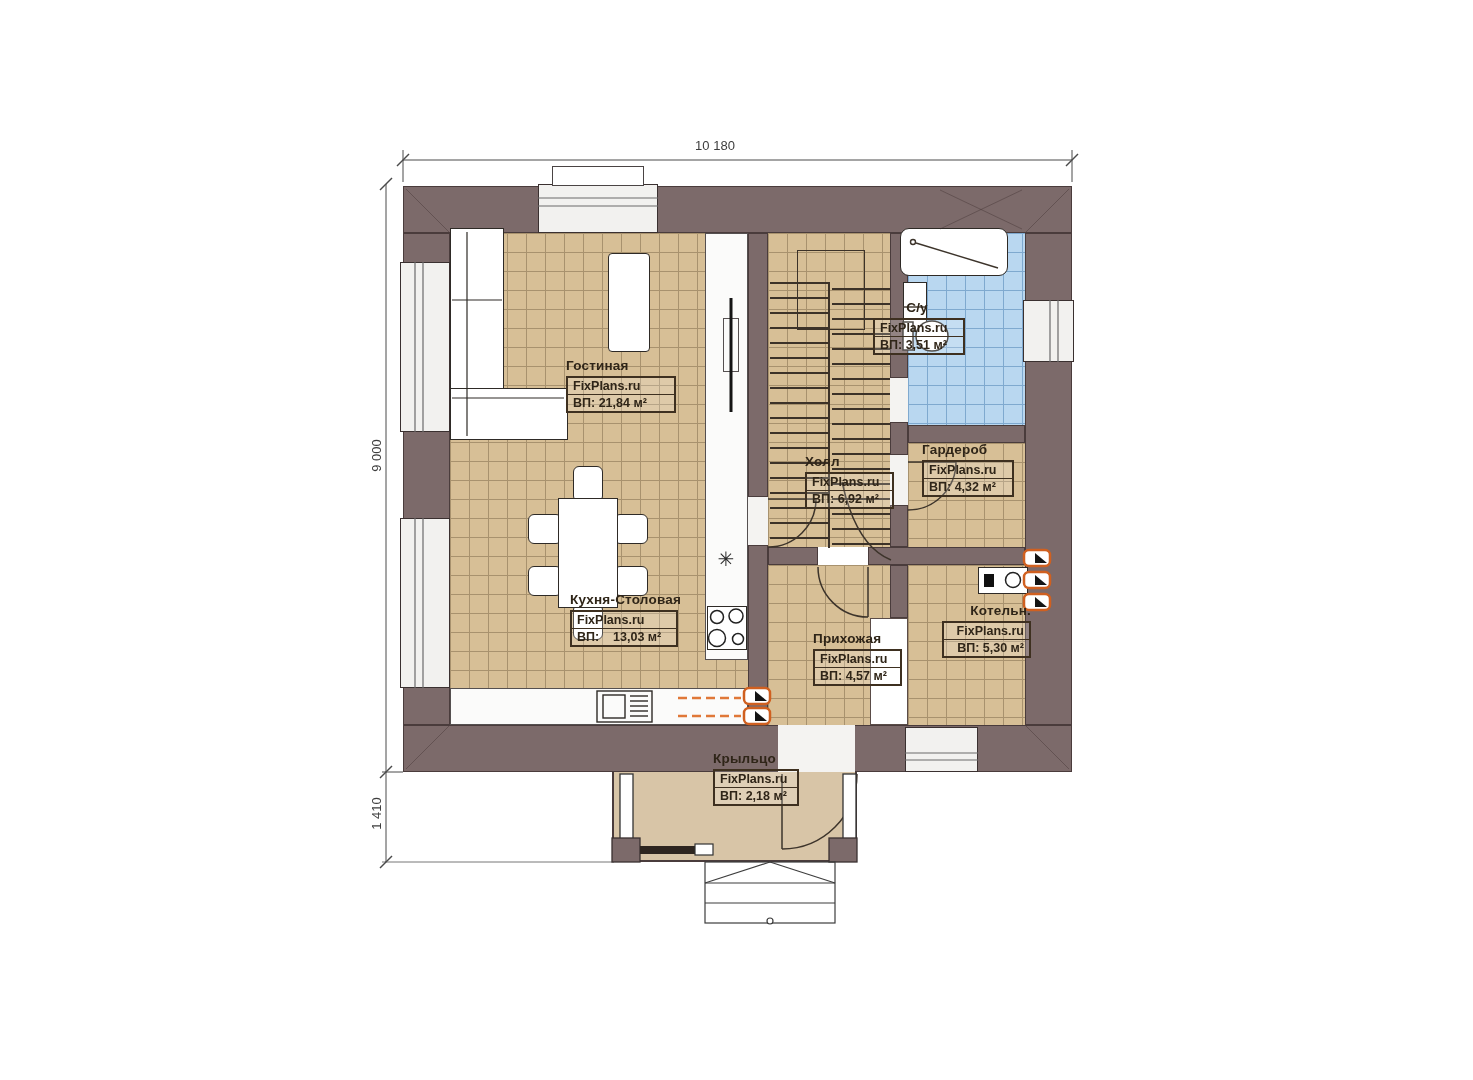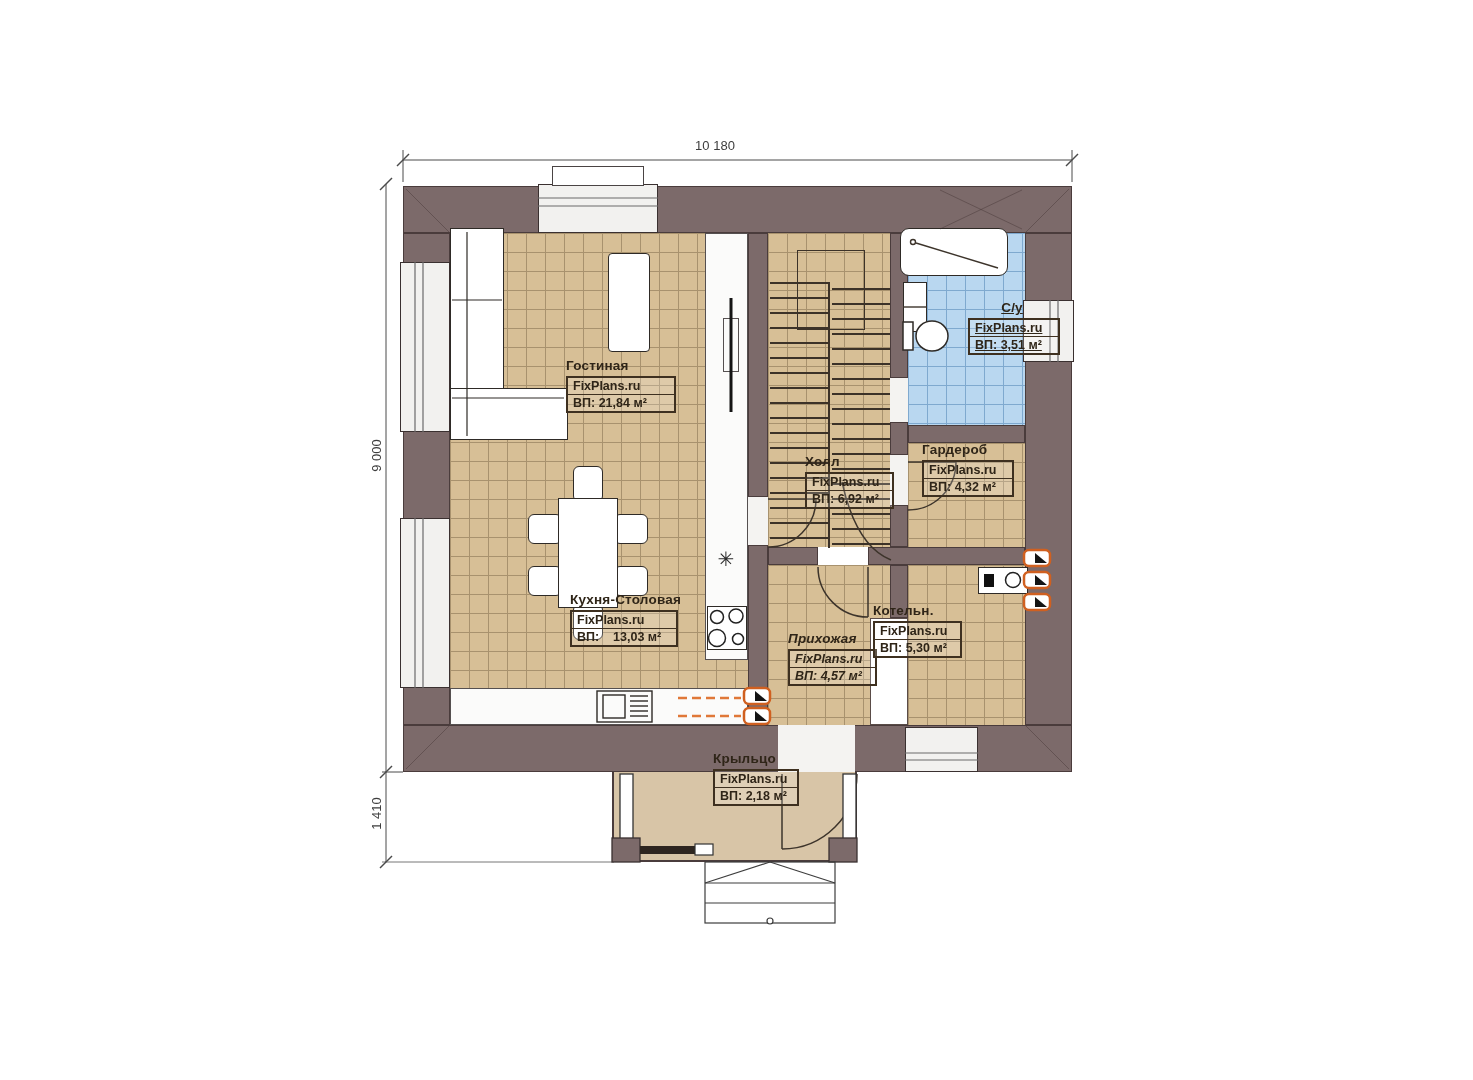--- a/index.html
+++ b/index.html
@@ -268,45 +268,45 @@
   </div>
 
   <div class="room-label" style="left:805px;top:454px;">
     <div class="room-name">Холл</div>
     <div class="label-box" style="width:85px;">
       <div class="wm">FixPlans.ru</div>
       <div class="area">ВП: 6,92 м²</div>
     </div>
   </div>
 
-  <div class="room-label" style="left:968px;top:300px;width:88px;text-align:center;text-decoration:underline;">
+  <div class="room-label" style="left:873px;top:300px;width:88px;text-align:center;">
     <div class="room-name">С/у</div>
     <div class="label-box" style="width:88px;text-align:left;">
       <div class="wm">FixPlans.ru</div>
       <div class="area">ВП: 3,51 м²</div>
     </div>
   </div>
 
   <div class="room-label" style="left:922px;top:442px;">
     <div class="room-name">Гардероб</div>
     <div class="label-box" style="width:88px;">
       <div class="wm">FixPlans.ru</div>
       <div class="area">ВП: 4,32 м²</div>
     </div>
   </div>
 
-  <div class="room-label" style="left:788px;top:631px;font-style:italic;">
+  <div class="room-label" style="left:813px;top:631px;">
     <div class="room-name">Прихожая</div>
     <div class="label-box" style="width:85px;">
       <div class="wm">FixPlans.ru</div>
       <div class="area">ВП: 4,57 м²</div>
     </div>
   </div>
 
-  <div class="room-label" style="left:873px;top:603px;">
+  <div class="room-label" style="left:942px;top:603px;text-align:right;">
     <div class="room-name">Котельн.</div>
     <div class="label-box" style="width:85px;">
       <div class="wm">FixPlans.ru</div>
       <div class="area">ВП: 5,30 м²</div>
     </div>
   </div>
 
   <div class="room-label" style="left:713px;top:751px;">
     <div class="room-name">Крыльцо</div>
     <div class="label-box" style="width:82px;">

